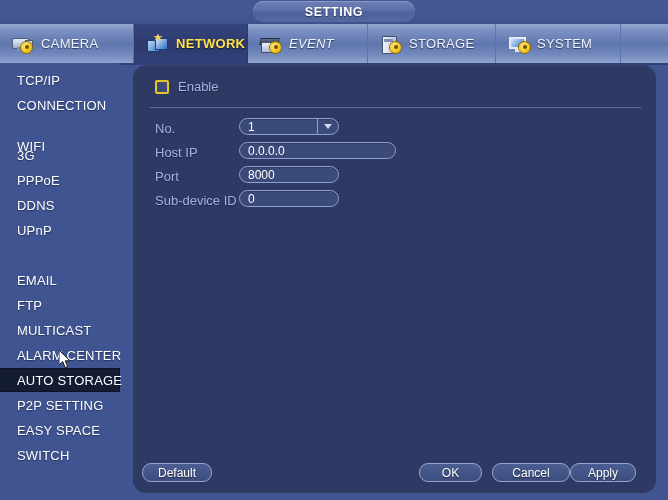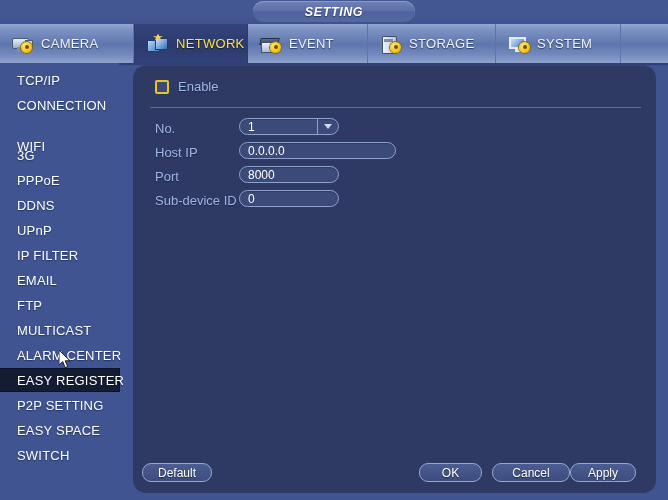--- a/index.html
+++ b/index.html
@@ -15,21 +15,21 @@
   .titlebar{
     position:absolute;left:0;top:0;width:668px;height:24px;
     background:linear-gradient(to bottom,#4a5e97 0%,#40549010 0%,#45599350 60%,#3d5190 100%);
     background-color:#435792;
   }
   .title-pill{
     position:absolute;left:253px;top:1px;width:162px;height:21px;
     border-radius:11px;
     background:linear-gradient(to bottom,#6f81b5 0%,#5c6fa8 45%,#4e62a0 52%,#55689f 100%);
     box-shadow:inset 0 1px 0 #8a99c6;
-    display:flex;align-items:center;justify-content:center;font-style:italic;
+    display:flex;align-items:center;justify-content:center;
   }
   .title-pill span{
     color:#ffffff;font-size:12.5px;letter-spacing:.6px;font-weight:bold;
     text-shadow:0 1px 1px rgba(0,0,0,.45);
   }
 
   
   .tabbar{
     position:absolute;left:0;top:24px;width:668px;height:39px;
     background:linear-gradient(to bottom,#93a7cf 0%,#7e93c4 14%,#5f76ad 52%,#7389bd 78%,#8fa3cd 100%);
@@ -47,21 +47,21 @@
   .tab .tlabel{
     color:#f2f5fb;font-size:13px;letter-spacing:.3px;
     text-shadow:0 1px 1px rgba(20,30,60,.7);
     margin-left:7px;white-space:nowrap;
   }
   .tab.active{
     background:linear-gradient(to bottom,#35457c 0%,#2c3a6c 55%,#33427a 100%);
     border-right:1px solid #2b3a6e;
     border-left:1px solid #2b3a6e;
   }
-  .tab.active .tlabel{color:#ffe24a;text-shadow:0 1px 1px rgba(0,0,0,.6);}
+  .tab.active .tlabel{color:#ffe24a;text-shadow:0 1px 1px rgba(0,0,0,.6);font-weight:bold;}
   .tab-ico{width:22px;height:20px;position:relative;flex:0 0 22px;}
 
   
   .gear{
     position:absolute;right:-1px;bottom:-1px;width:11px;height:11px;border-radius:50%;
     background:radial-gradient(circle at 40% 35%,#ffe680 0%,#f6c61d 55%,#c8960a 100%);
     box-shadow:0 0 0 1px #8a6a05;
   }
   .gear::after{
     content:"";position:absolute;left:3.5px;top:3.5px;width:4px;height:4px;border-radius:50%;
@@ -190,21 +190,21 @@
 
     <div class="tab active" style="width:114px;">
       <div class="tab-ico">
         <div class="ic-net-a"></div>
           <div class="ic-net-b"></div>
           <div class="ic-net-star"></div>
       </div>
       <div class="tlabel">NETWORK</div>
     </div>
 
-    <div class="tab" style="width:120px;">
+    <div class="tab" style="width:120px;font-style:italic;">
       <div class="tab-ico">
         <div class="ic-ev-lid"></div>
           <div class="ic-ev-body"></div>
         <div class="gear" style="right:1px;bottom:1px;"></div>
       </div>
       <div class="tlabel">EVENT</div>
     </div>
 
     <div class="tab" style="width:128px;">
       <div class="tab-ico">
@@ -227,26 +227,25 @@
   </div>
 
   <div class="sidebar">
     <div class="menu-item" style="top:6px;">TCP/IP</div>
     <div class="menu-item" style="top:31px;">CONNECTION</div>
     <div class="menu-item" style="top:72px;">WIFI</div>
     <div class="menu-item" style="top:81px;">3G</div>
     <div class="menu-item" style="top:106px;">PPPoE</div>
     <div class="menu-item" style="top:131px;">DDNS</div>
     <div class="menu-item" style="top:156px;">UPnP</div>
-    <div class="menu-item" style="top:181px;">IP FILTER</div>
     <div class="menu-item" style="top:206px;">EMAIL</div>
     <div class="menu-item" style="top:231px;">FTP</div>
     <div class="menu-item" style="top:256px;">MULTICAST</div>
     <div class="menu-item" style="top:281px;">ALARM CENTER</div>
-    <div class="menu-item sel" style="top:306px;">EASY REGISTER</div>
+    <div class="menu-item sel" style="top:306px;">AUTO STORAGE</div>
     <div class="menu-item" style="top:331px;">P2P SETTING</div>
     <div class="menu-item" style="top:356px;">EASY SPACE</div>
     <div class="menu-item" style="top:381px;">SWITCH</div>
   </div>
 
   <div class="panel">
 
     <div class="sep"></div>
 
     <div class="chk-row">

